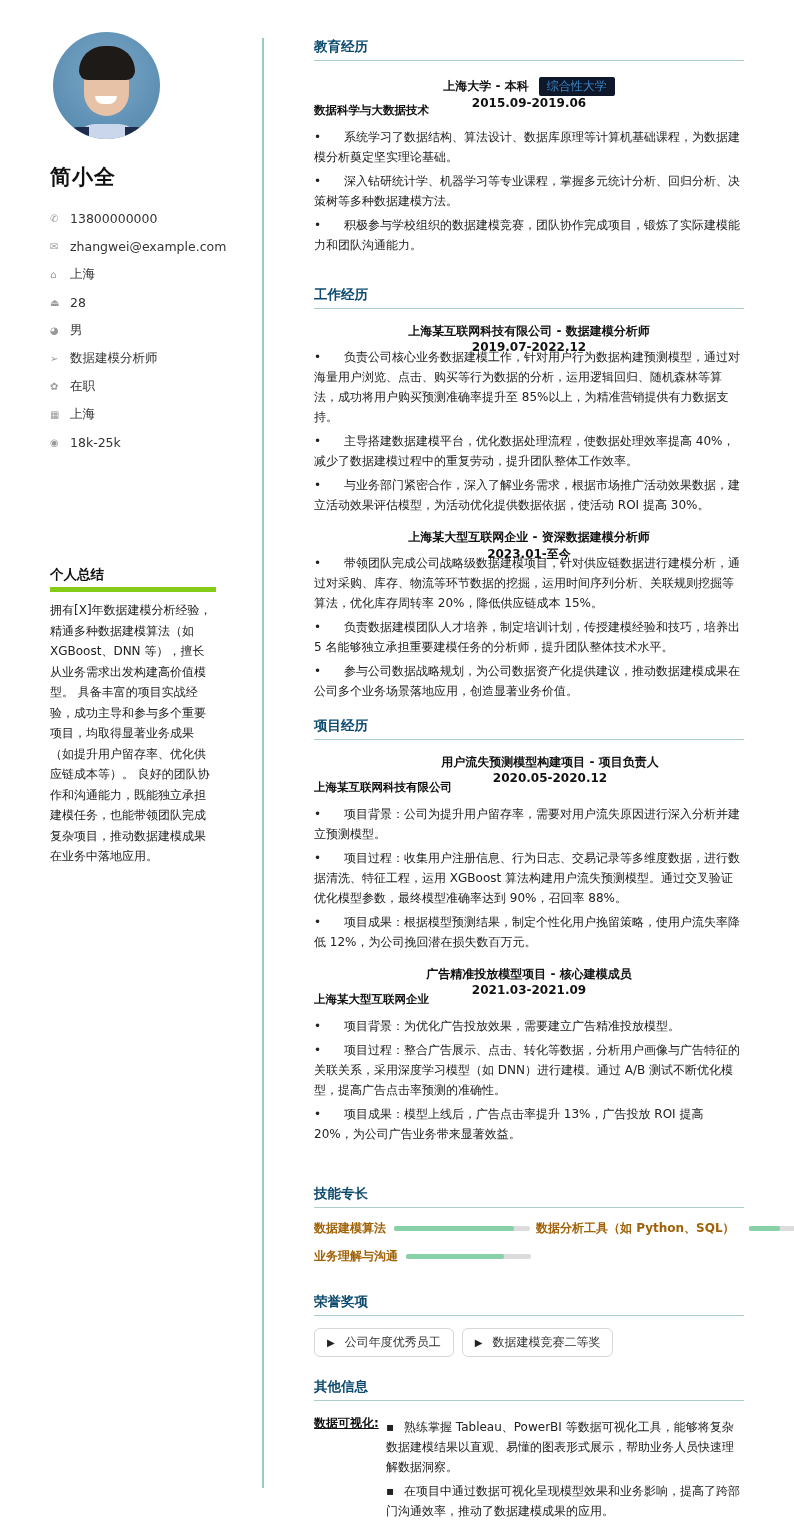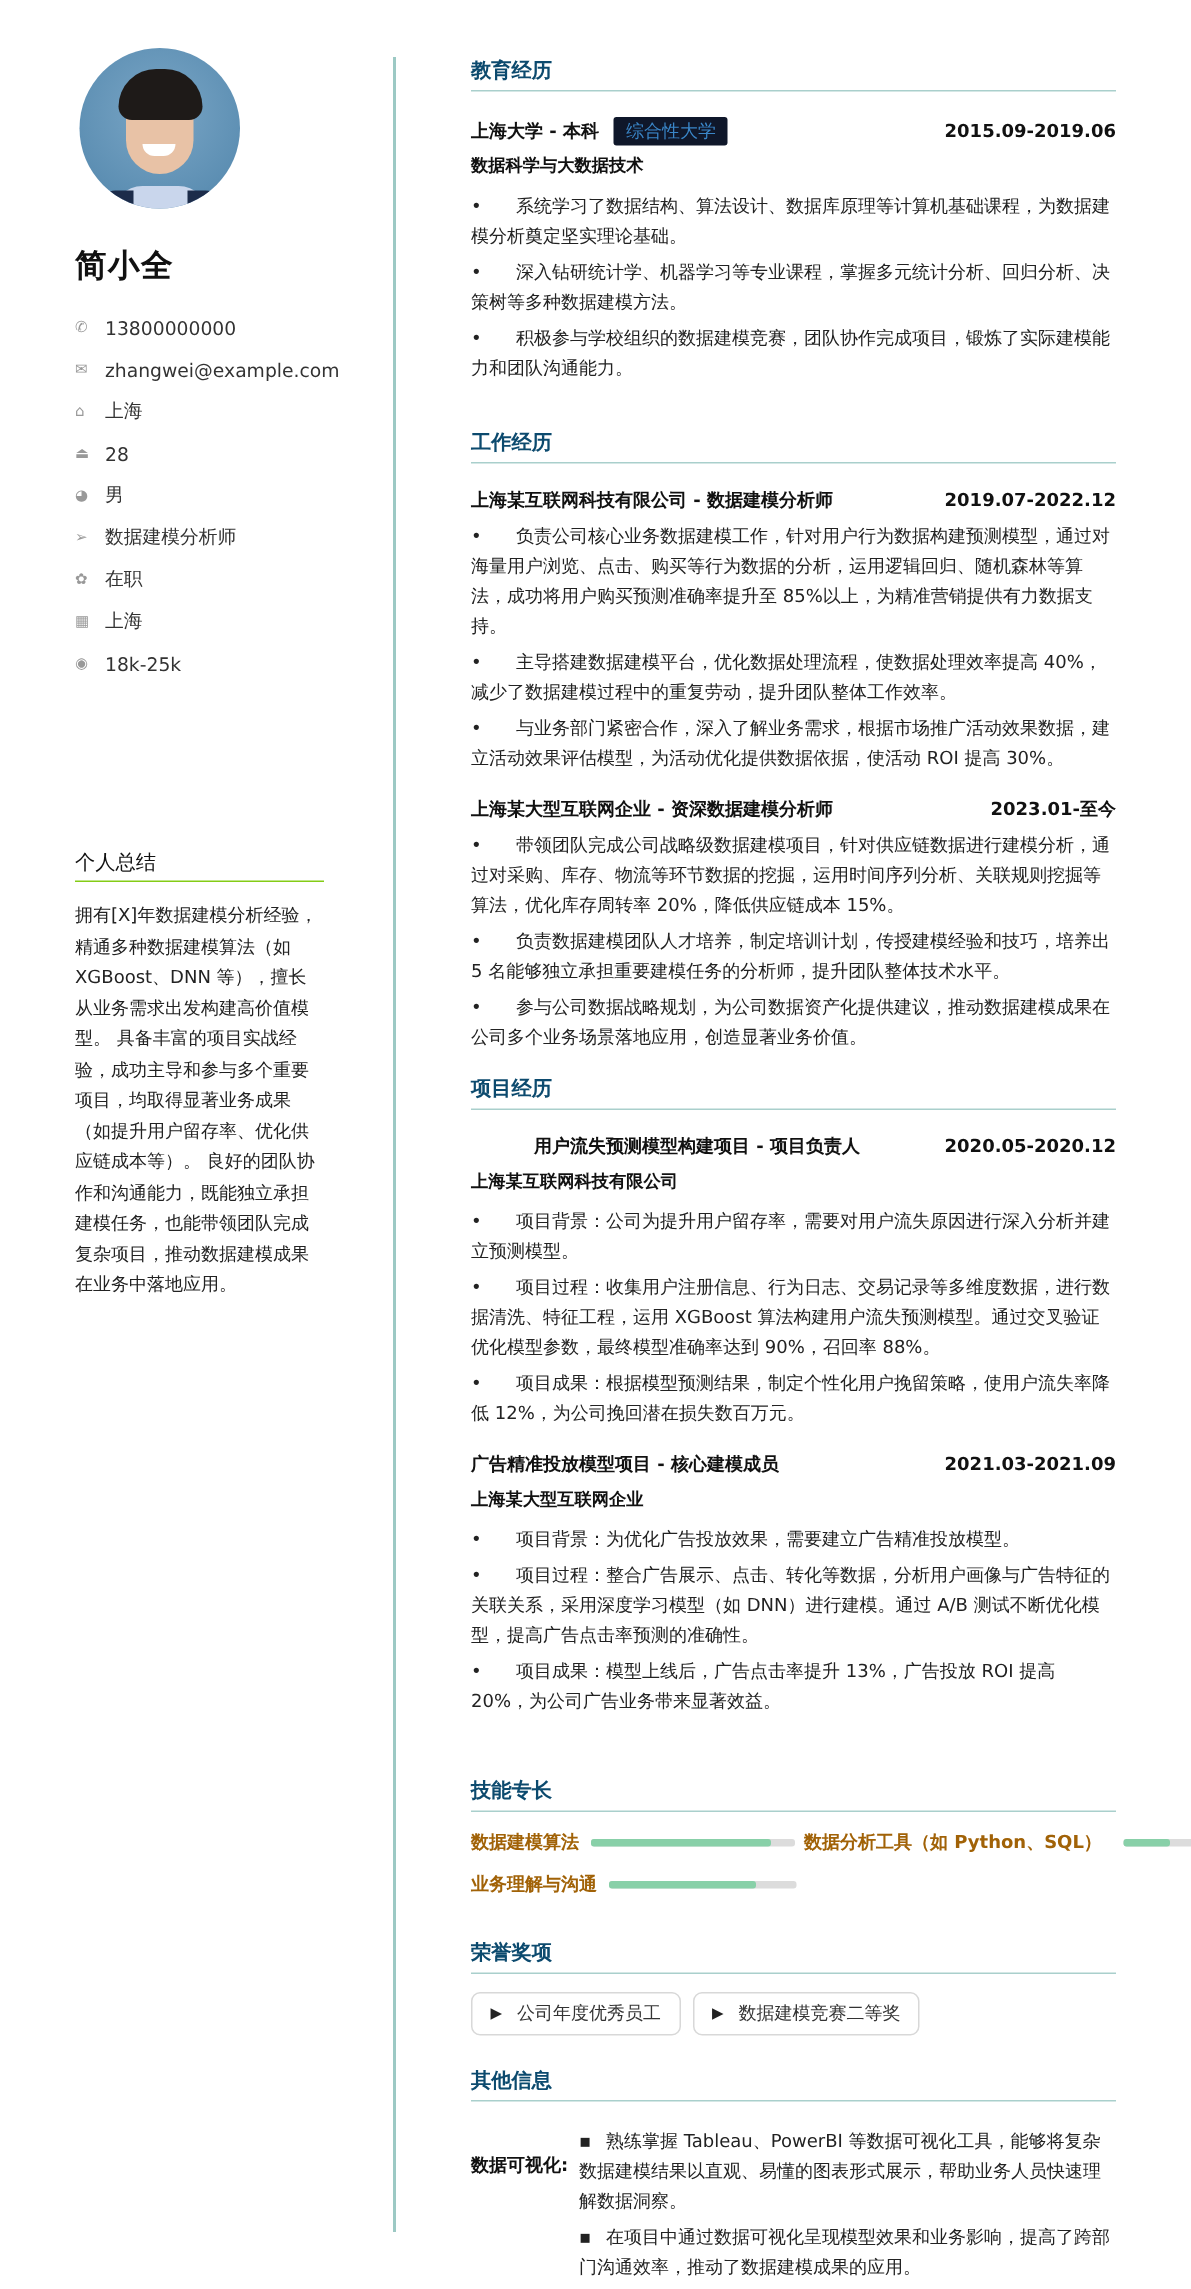--- a/index.html
+++ b/index.html
@@ -15,47 +15,47 @@
   .avatar .shirt { position: absolute; left: 22px; top: 92px; width: 64px; height: 30px; border-radius: 20px 20px 0 0; background: #c9d6ec; }
   .avatar .jacket-l { position: absolute; left: 14px; top: 95px; width: 22px; height: 30px; background: #1c2c4a; border-radius: 10px 0 0 0; }
   .avatar .jacket-r { position: absolute; left: 72px; top: 95px; width: 22px; height: 30px; background: #1c2c4a; border-radius: 0 10px 0 0; }
 
   .name { position: absolute; left: 0; top: 131px; font-size: 21px; font-weight: bold; color: #111; letter-spacing: 1px; }
   .info-list { position: absolute; left: 0; top: 172px; width: 180px; }
   .info-item { display: flex; align-items: center; height: 28px; font-size: 12.5px; color: #333; }
   .info-item .ico { width: 20px; font-size: 10px; color: #999; display: inline-block; text-align: left; }
   .info-item .txt { margin-left: 0; }
 
-  .summary-title { position: absolute; left: 0; top: 534px; width: 166px; font-size: 13.5px; font-weight: normal; color: #111; padding-bottom: 3px; border-bottom: 1px solid #84cc16; }
+  .summary-title { position: absolute; left: 0; top: 534px; width: 166px; font-size: 13.5px; font-weight: bold; color: #111; padding-bottom: 3px; border-bottom: 5px solid #84cc16; }
   .summary-text { position: absolute; left: 0; top: 568px; width: 163px; font-size: 12px; line-height: 20.5px; color: #222; }
 
   .vline { position: absolute; left: 262px; top: 38px; width: 2px; height: 1450px; background: #9cc9c4; }
 
   .main { position: absolute; left: 314px; top: 38px; width: 430px; }
   .section { position: absolute; left: 0; width: 430px; }
   .sec-title { font-size: 13.5px; font-weight: bold; color: #0c4a6e; padding-bottom: 3px; border-bottom: 1px solid #a9cfcc; height: 23px; }
-  .row-head { display: flex; justify-content: space-between; align-items: center; font-size: 12px; font-weight: bold; color: #111; height: 20px; }
+  .row-head { display: flex; justify-content: space-between; align-items: center; font-size: 12px; font-weight: bold; color: #111; height: 20px; flex-direction: column; }
   .row-head .left { display: flex; align-items: center; }
   .tag { margin-left: 10px; background: #0f172a; color: #3a86c8; font-weight: normal; font-size: 12px; padding: 1px 8px; border-radius: 2px; }
   .sub { font-size: 11.5px; font-weight: bold; color: #111; margin-top: 6px; height: 20px; }
   ul.bul { list-style: none; }
   ul.bul li { font-size: 12px; line-height: 20px; color: #222; margin-top: 4px; text-indent: 0; }
   ul.bul li .dot { display: inline-block; width: 30px; }
 
   .skills { position: relative; height: 60px; }
   .skill { position: absolute; display: flex; align-items: center; font-size: 12px; font-weight: bold; color: #a16207; }
   .bar { height: 5px; background: #dcdcdc; border-radius: 2px; position: relative; margin-left: 8px; }
   .bar .fill { position: absolute; left: 0; top: 0; height: 5px; background: #88d0a8; border-radius: 2px; }
 
   .awards { display: flex; margin-top: 12px; }
   .award { border: 1px solid #d8d8d8; border-radius: 6px; padding: 0 12px; height: 29px; display: flex; align-items: center; font-size: 12px; color: #333; margin-right: 8px; }
   .award .tri { font-size: 10px; margin-right: 10px; color: #222; }
 
   .other { display: flex; margin-top: 12px; }
-  .other .lbl { font-size: 12px; font-weight: bold; color: #111; width: 72px; flex: none; line-height: 20px; margin-top: 20px; }
+  .other .lbl { font-size: 12px; font-weight: bold; color: #111; width: 72px; flex: none; line-height: 20px; margin-top: 0; text-decoration: underline; }
   .other ul.bul li { margin-top: 4px; }
 </style>
 </head>
 <body>
 
 <div class="sidebar">
   <div class="avatar">
     <div class="shirt"></div>
     <div class="jacket-l"></div>
     <div class="jacket-r"></div>

